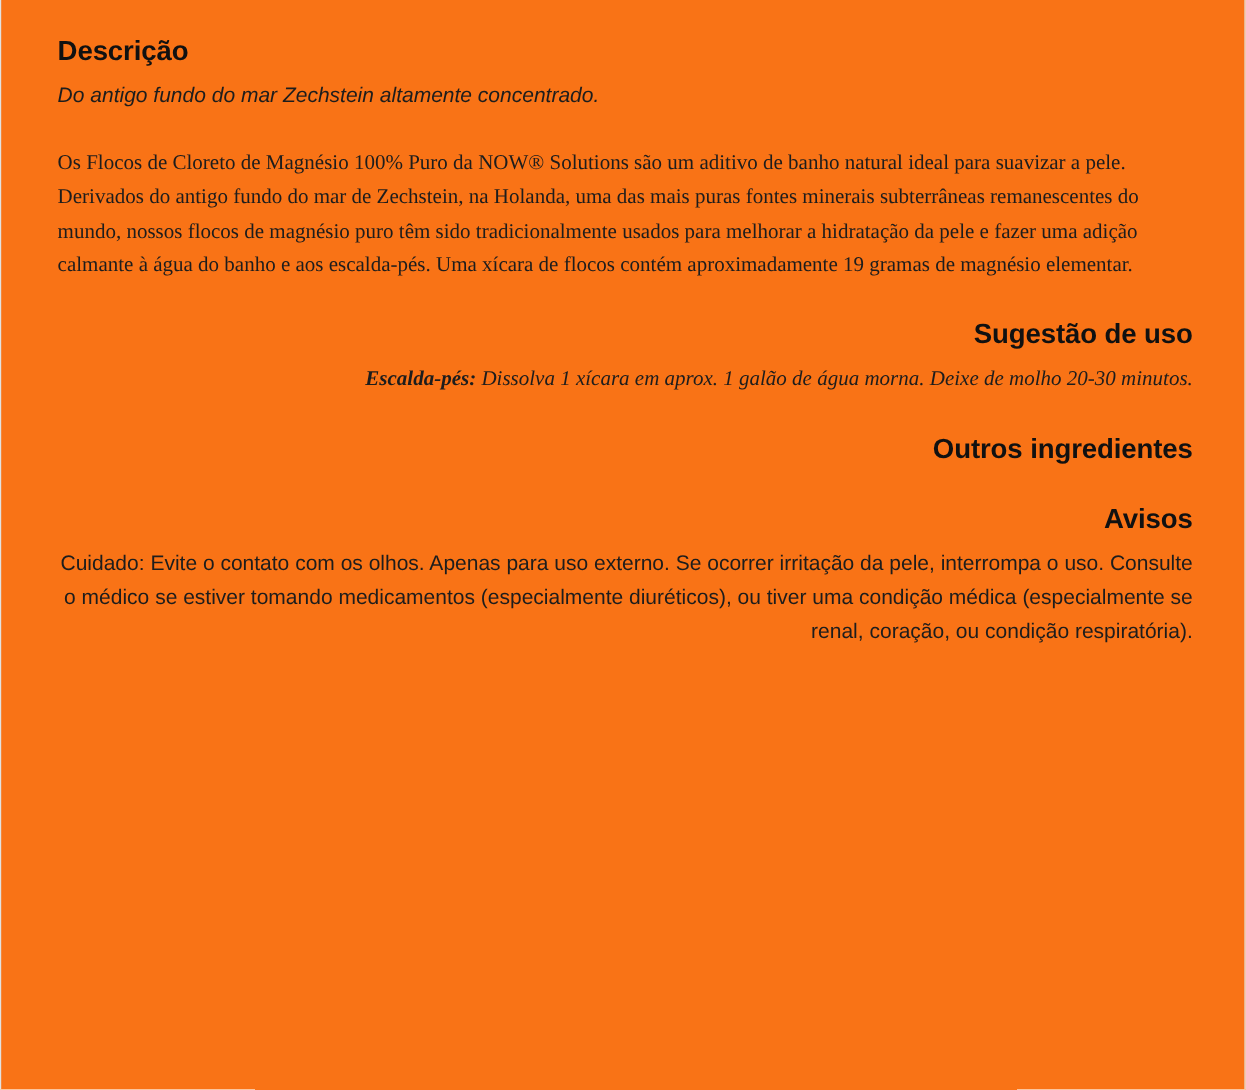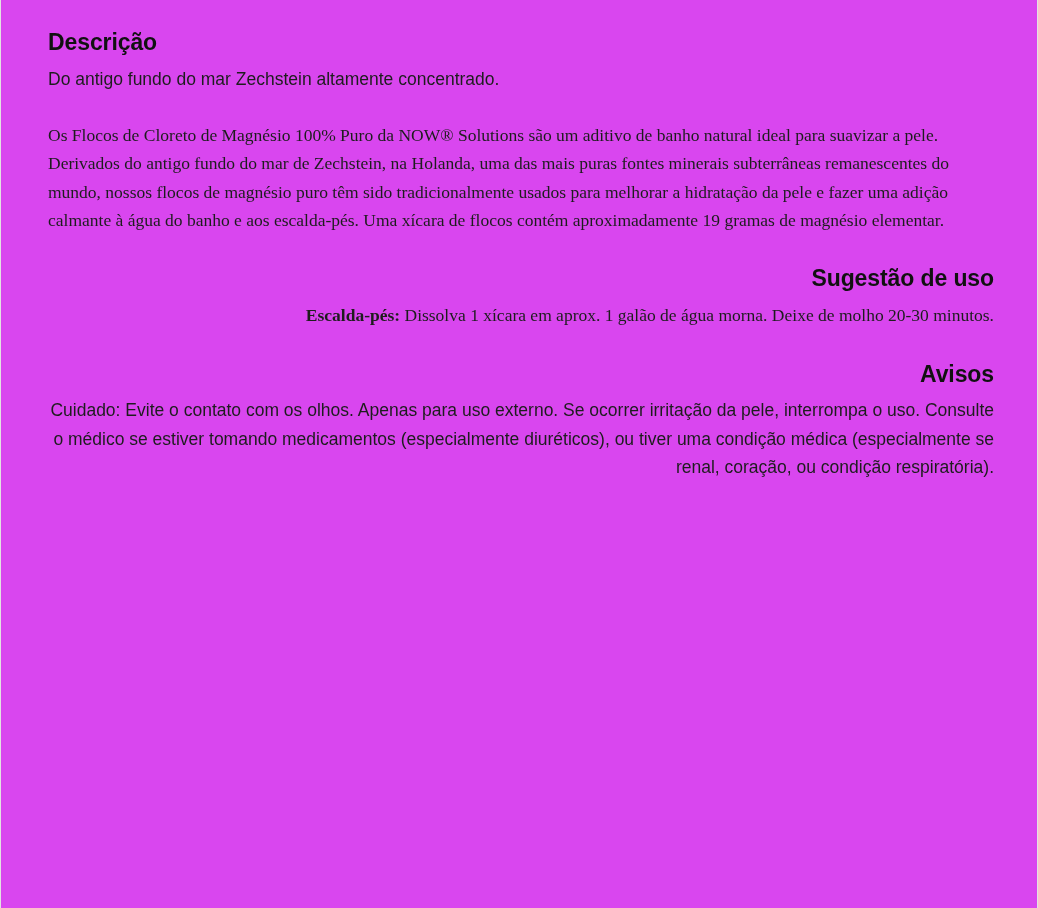--- a/index.html
+++ b/index.html
@@ -13,21 +13,21 @@
     font-family: "Liberation Sans", sans-serif;
     color: #1a1a1a;
     -webkit-font-smoothing: antialiased;
   }
   .page {
     position: relative;
     width: 1038px;
     min-height: 908px;
     box-sizing: border-box;
     padding: 28px 44px 20px 48px;
-    background: #d946ef;
+    background: #f97316;
   }
   .edge-line {
     position: absolute;
     top: 0;
     bottom: 0;
     width: 1px;
     background: #e2e2e2;
   }
   .edge-line.left { left: 0; }
   .edge-line.right { right: 0; }
@@ -53,20 +53,21 @@
     margin: 0 0 16px 0;
     color: #1d1d1d;
     max-width: 960px;
   }
   p.body-text:last-child {
     margin-bottom: 0;
     font-family: Liberation Serif, serif;
   }
   p.tight {
     margin-bottom: 14px;
+    font-style: italic;
   }
   .lead-in {
     font-weight: bold;
   }
   .gap-lg { height: 14px; }
   .spacer-before { margin-top: 26px; }
 </style>
 </head>
 <body>
 
@@ -80,20 +81,21 @@
     <div class="gap-lg"></div>
     <p class="body-text"><span>Os Flocos de Cloreto de Magnésio 100% Puro da NOW® Solutions são um aditivo de banho natural ideal para suavizar a pele. Derivados do antigo fundo do mar de Zechstein, na Holanda, uma das mais puras fontes minerais subterrâneas remanescentes do mundo, nossos flocos de magnésio puro têm sido tradicionalmente usados para melhorar a hidratação da pele e fazer uma adição calmante à água do banho e aos escalda-pés. Uma xícara de flocos contém aproximadamente 19 gramas de magnésio elementar.</span></p>
   </section>
 
   <section class="section spacer-before">
     <h2 class="section-heading">Sugestão de uso</h2>
     <p class="body-text tight"><span class="lead-in">Escalda-pés:</span><span> Dissolva 1 xícara em aprox. 1 galão de água morna. Deixe de molho 20-30 minutos.</span></p>
   </section>
 
   <section class="section spacer-before">
+    <h2 class="section-heading">Outros ingredientes</h2>
   </section>
 
   <section class="section spacer-before">
     <h2 class="section-heading">Avisos</h2>
     <p class="body-text"><span>Cuidado: Evite o contato com os olhos. Apenas para uso externo. Se ocorrer irritação da pele, interrompa o uso. Consulte o médico se estiver tomando medicamentos (especialmente diuréticos), ou tiver uma condição médica (especialmente se renal, coração, ou condição respiratória).</span></p>
     <div class="gap-lg"></div>
   </section>
 </div>
 
 </body></html>

